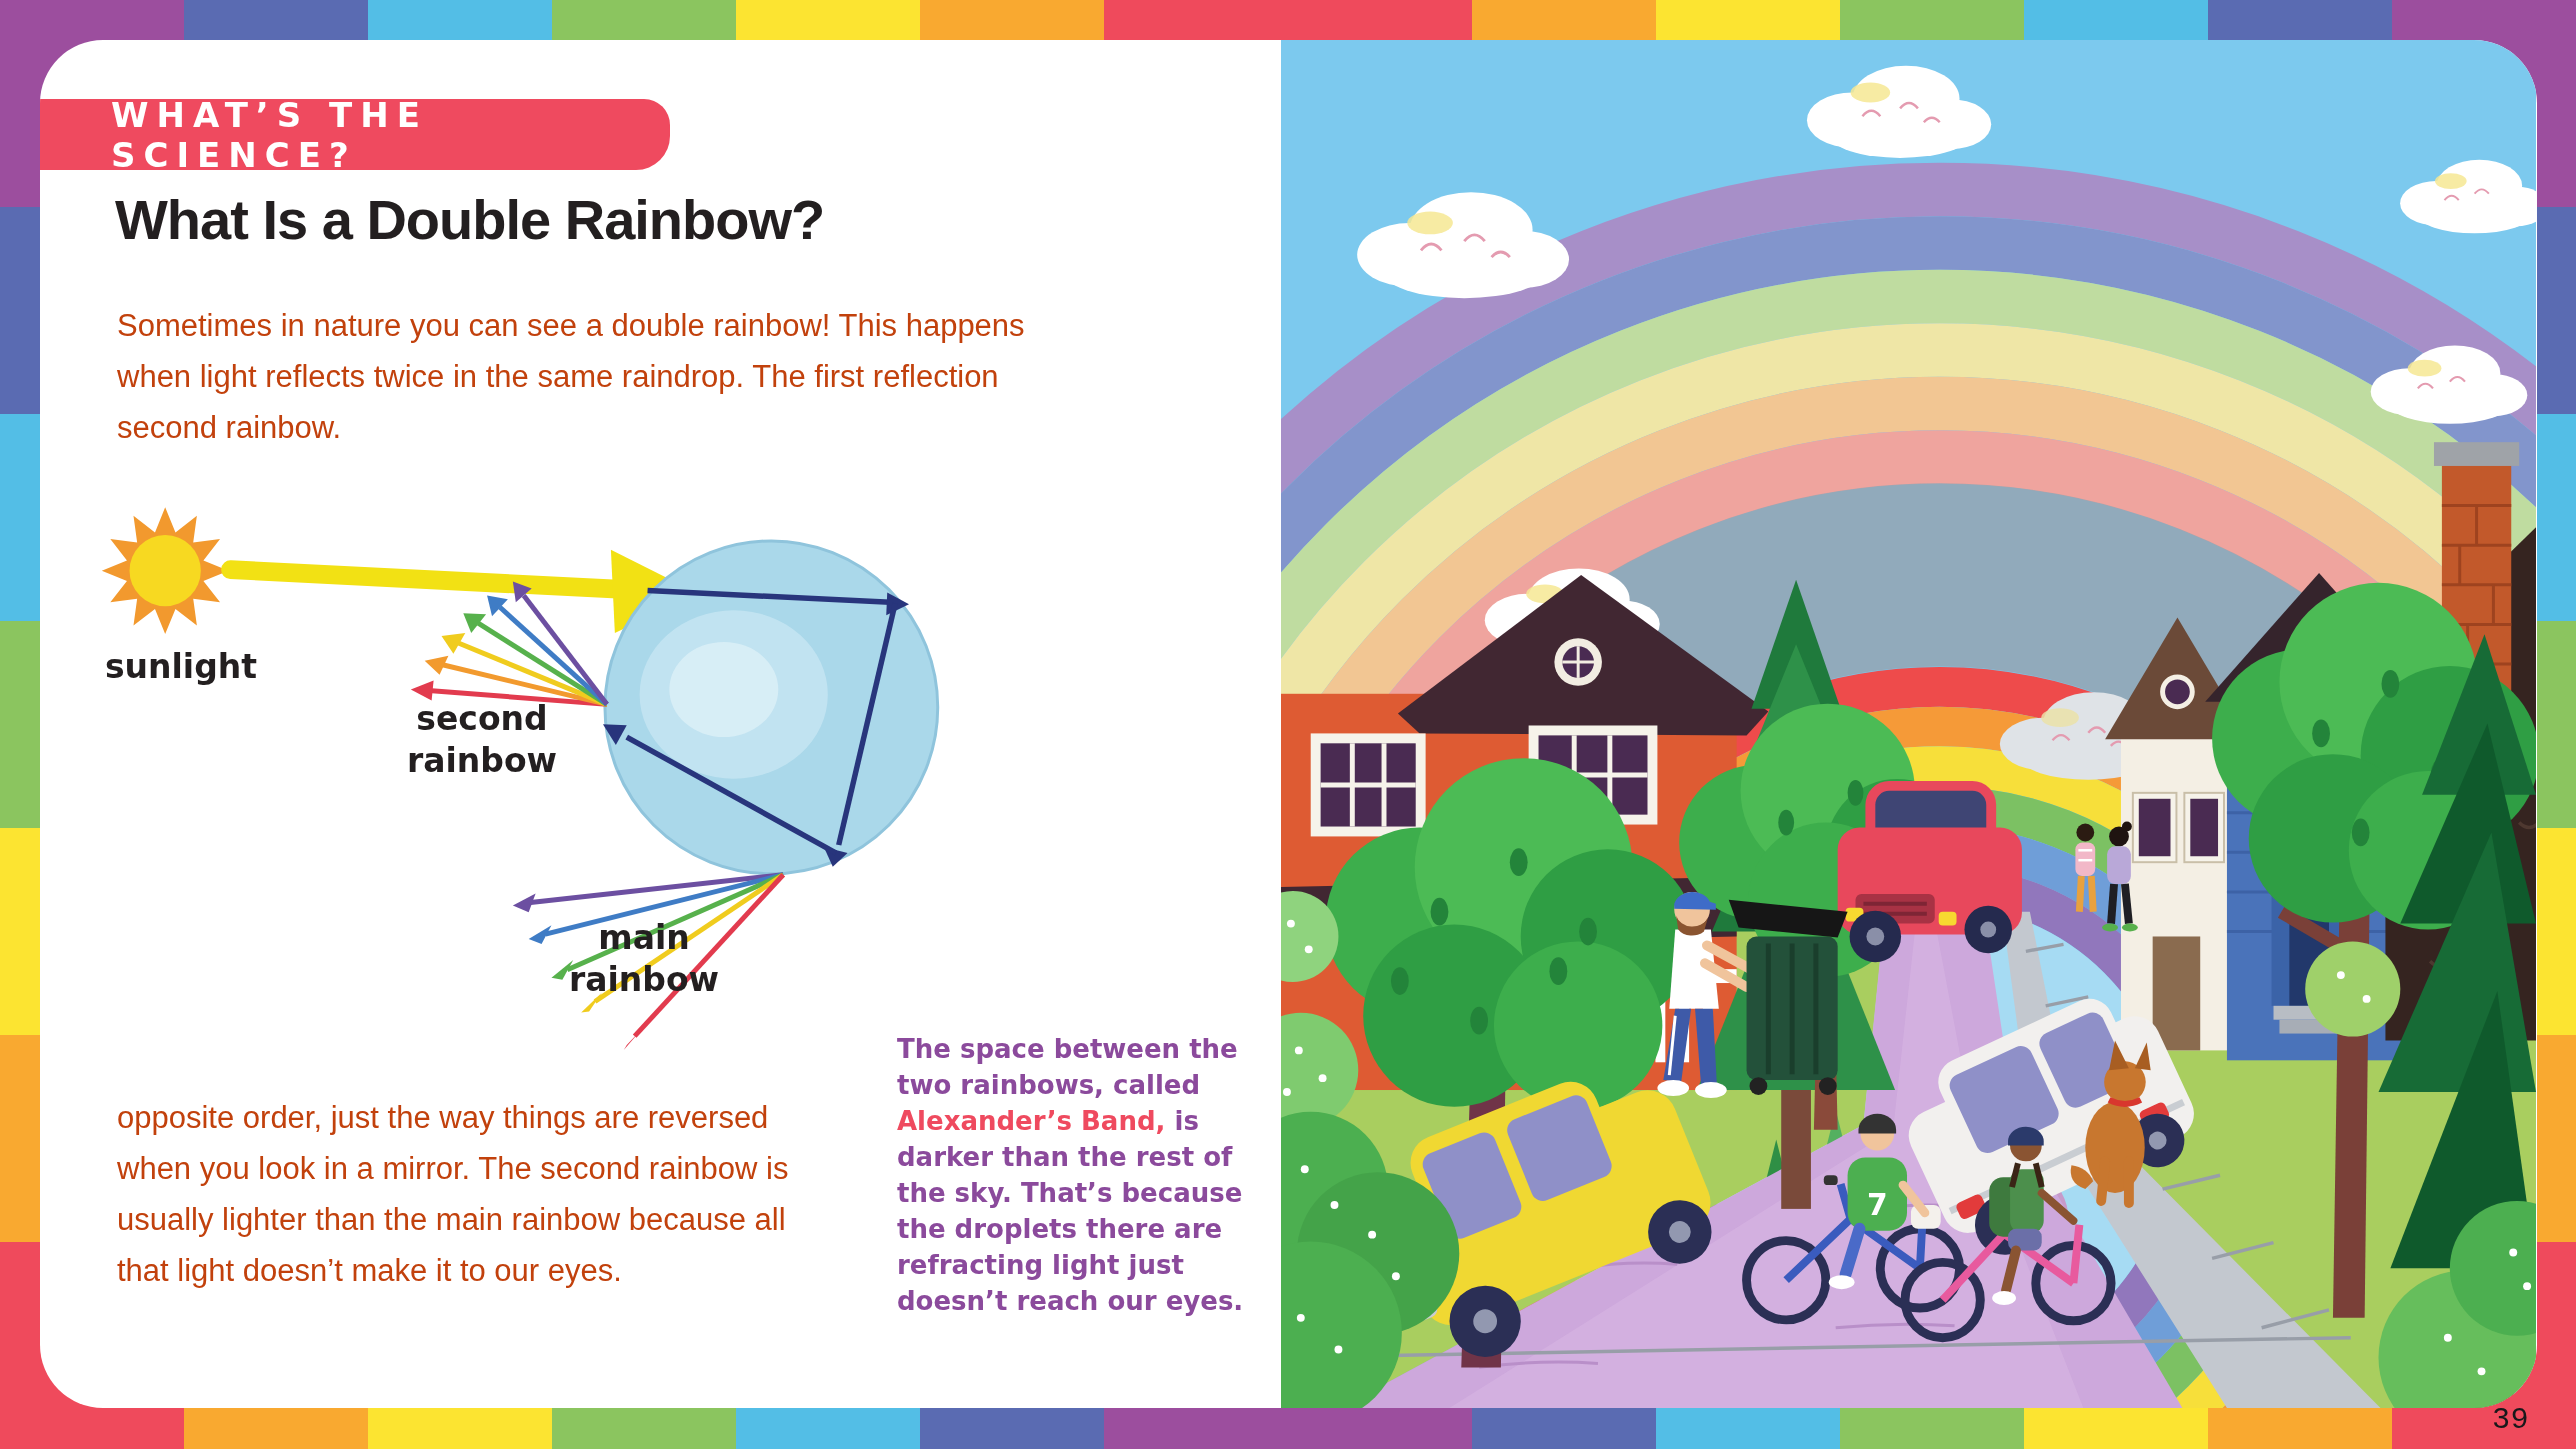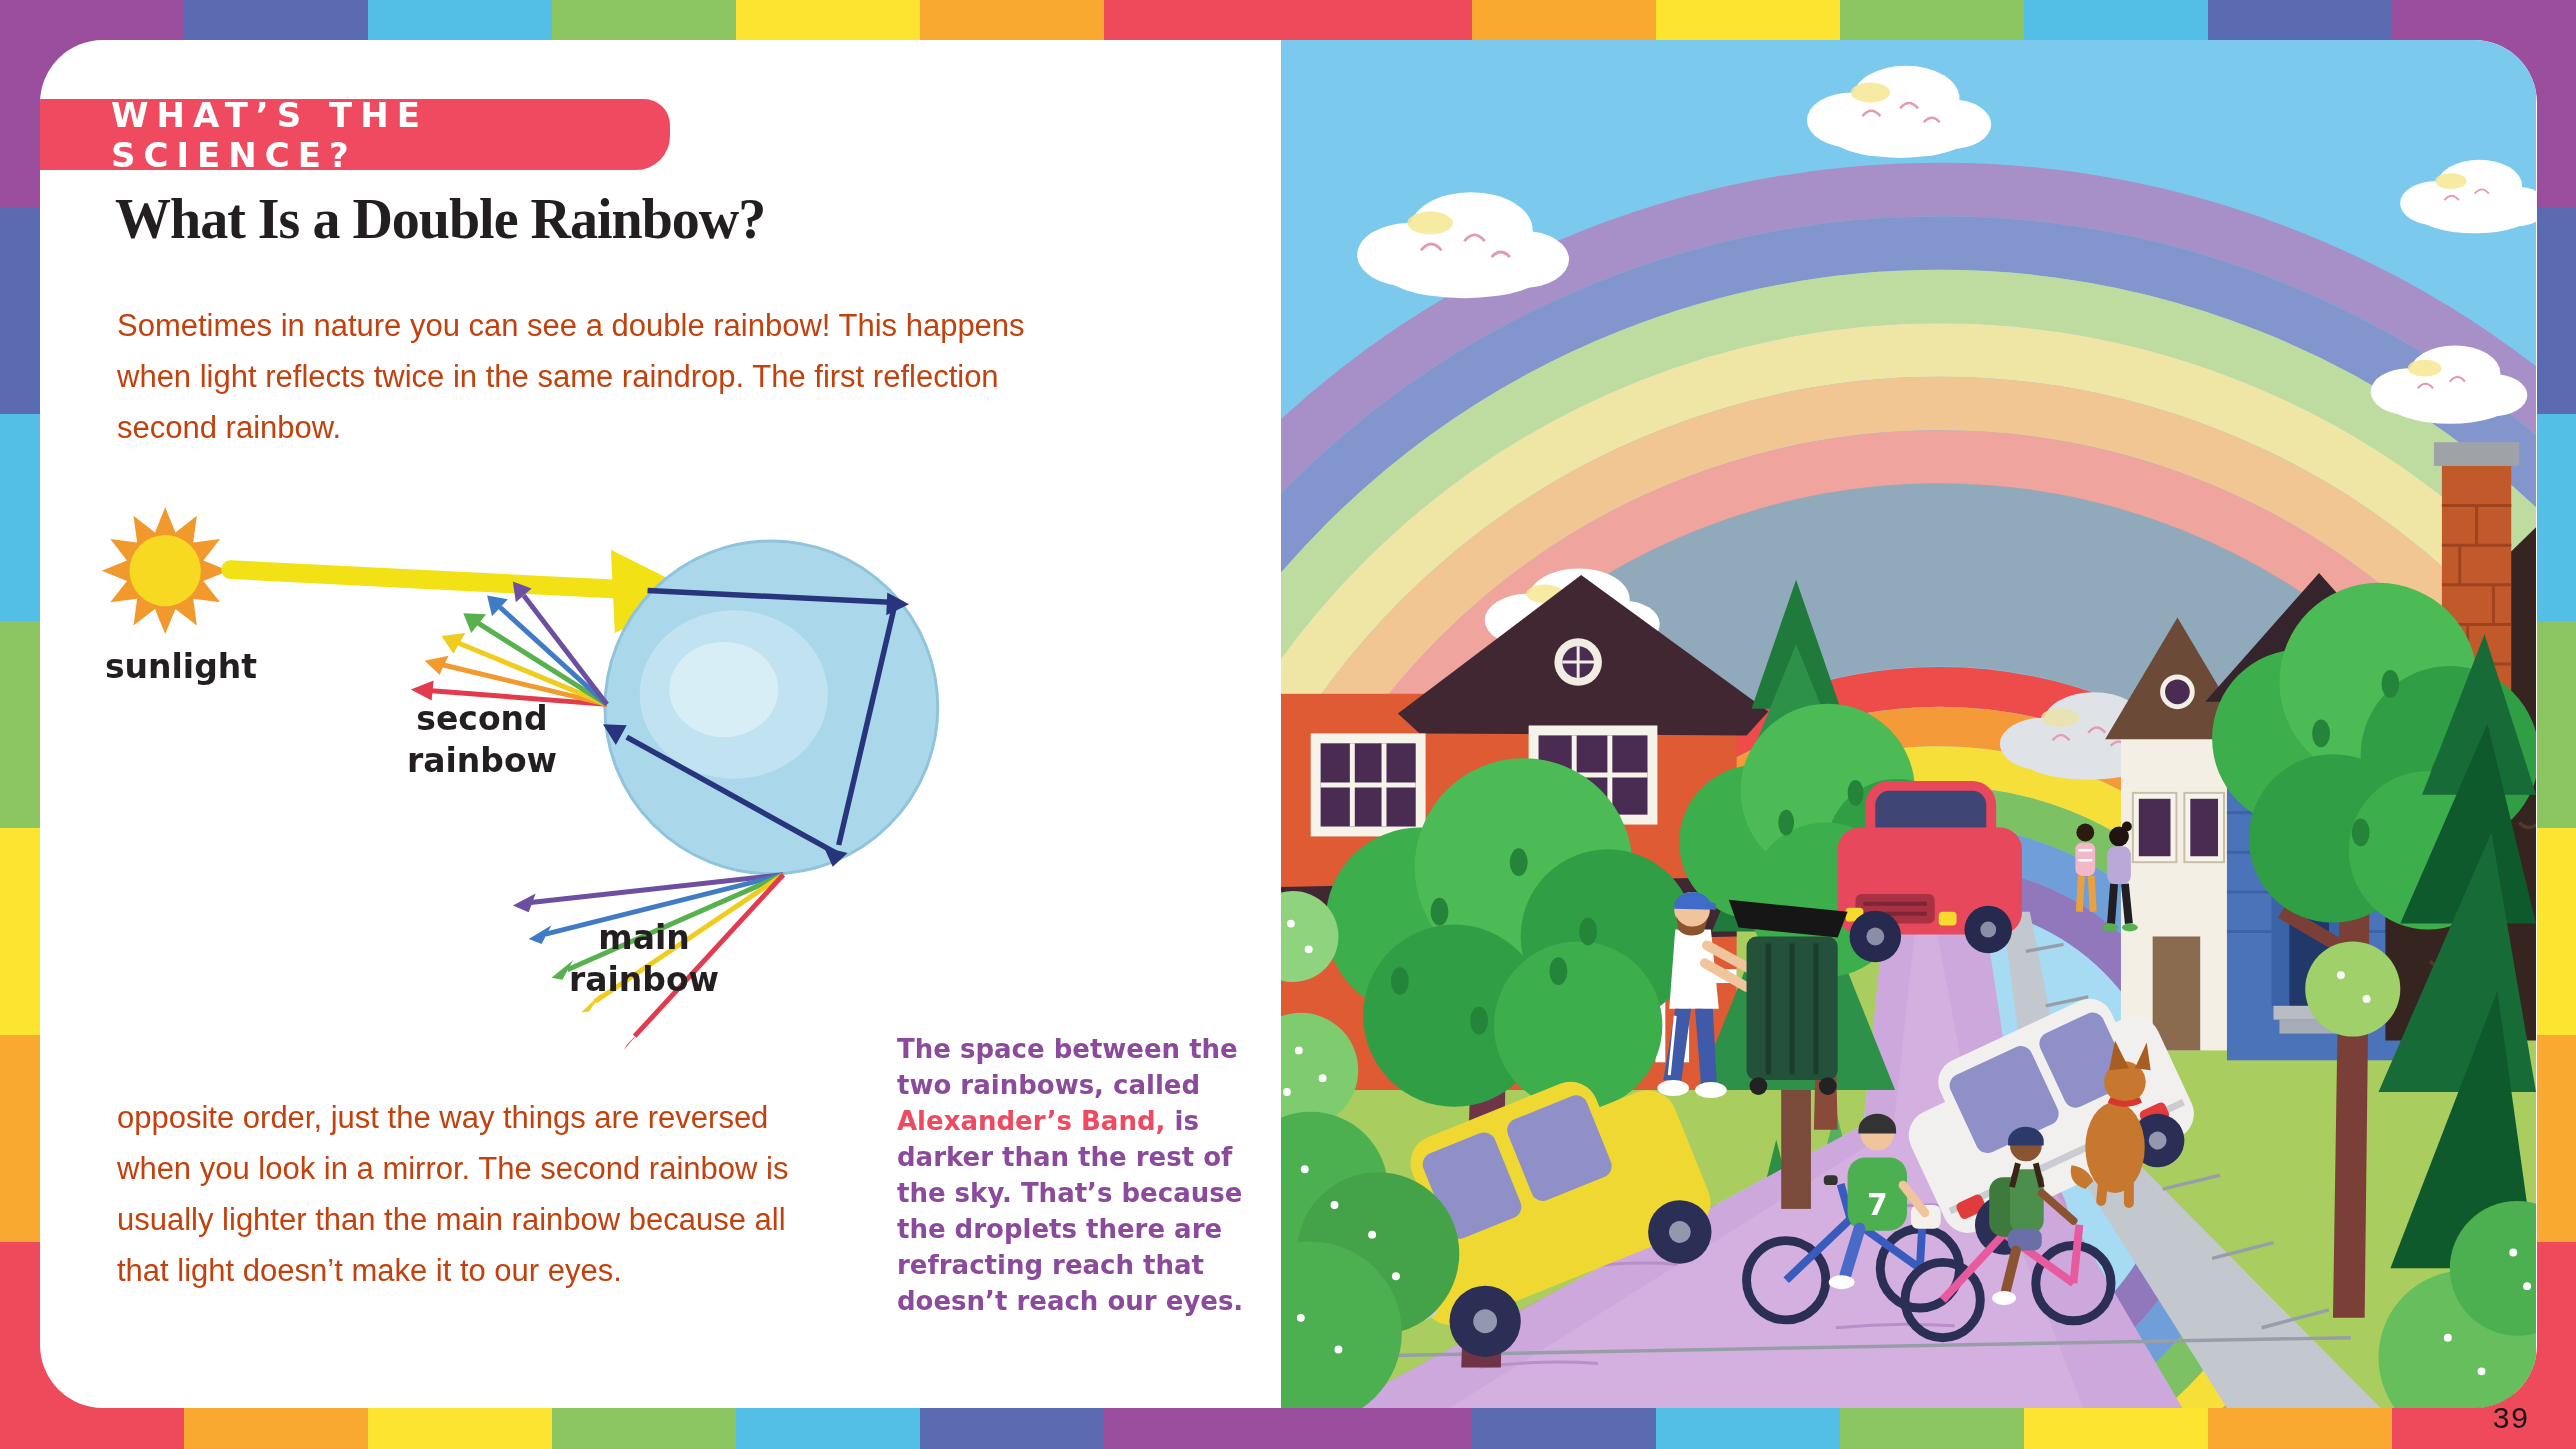--- a/index.html
+++ b/index.html
@@ -9,21 +9,21 @@
   .strip i{flex:1;display:block;}
   #strip-left,#strip-right{flex-direction:column;top:0;bottom:0;width:109px;z-index:0;}
   #strip-left{left:0;} #strip-right{right:0;}
   #strip-top,#strip-bottom{left:0;right:0;height:109px;z-index:1;}
   #strip-top{top:0;} #strip-bottom{bottom:0;}
   .pagenum{z-index:3;font-size:30px;color:#18181a;letter-spacing:2px;}
   #card{position:absolute;left:40px;top:40px;width:2497px;height:1368px;background:#fff;border-radius:63px;overflow:hidden;z-index:2;}
   #banner{left:0;top:59px;width:630px;height:71px;background:#EF4A5F;border-radius:0 26px 34px 0;
           display:flex;align-items:center;padding-left:71px;box-sizing:border-box;}
   #banner span{color:#FFFFFF;font-family:"DejaVu Sans",sans-serif;font-weight:700;font-size:34px;letter-spacing:8px;}
-  #title{left:75px;top:147px;font-family:Liberation Serif, serif;font-weight:800;font-size:56px;color:#231F20;letter-spacing:-1px;white-space:nowrap;}
+  #title{left:75px;top:147px;font-family:Liberation Sans, sans-serif;font-weight:800;font-size:56px;color:#231F20;letter-spacing:-1px;white-space:nowrap;}
   .para{color:#c2410c;font-size:31px;line-height:51px;}
   .para div{white-space:nowrap;}
   #intro{left:77px;top:260px;}
   #body2{left:77px;top:1052px;}
   .dlabel{font-family:"DejaVu Sans",sans-serif;font-weight:700;font-size:33px;line-height:42px;color:#231F20;text-align:center;}
   #note{left:857px;top:991px;width:297px;font-family:"DejaVu Sans",sans-serif;font-weight:700;font-size:26px;line-height:36px;color:#8B4A9C;}
   #note .hl{color:#EF4A5F;}
   #note div{white-space:nowrap;}
   #illus{left:1241px;top:0;width:1255px;height:1368px;}
 </style>
@@ -173,21 +173,21 @@
       <div>that light doesn’t make it to our eyes.</div>
     </div>
 
     <div class="abs" id="note">
       <div>The space between the</div>
       <div>two rainbows, called</div>
       <div><span class="hl">Alexander’s Band,</span><span> is</span></div>
       <div>darker than the rest of</div>
       <div>the sky. That’s because</div>
       <div>the droplets there are</div>
-      <div>refracting reach that</div>
+      <div>refracting light just</div>
       <div>doesn’t reach our eyes.</div>
     </div>
 
     <svg class="abs" id="illus" viewBox="0 0 1267 1381" preserveAspectRatio="none">
 
       <rect x="0" y="0" width="1267" height="1381" fill="#7CC9EE"></rect>
 
       <g fill="none" stroke-width="54">
         <circle cx="665" cy="1108" r="957" stroke="#A78FC8"></circle>
         <circle cx="665" cy="1108" r="903" stroke="#8295CC"></circle>

